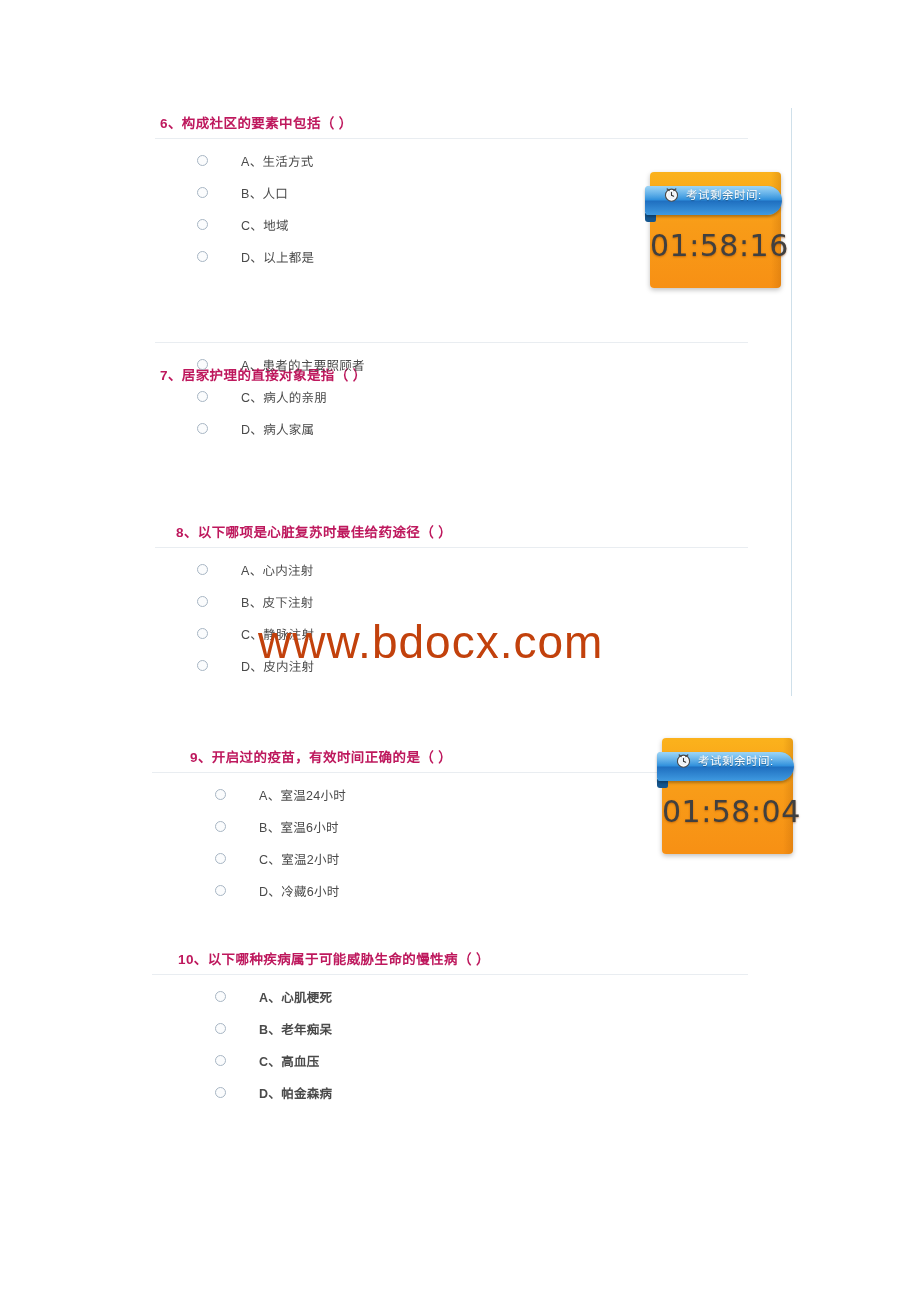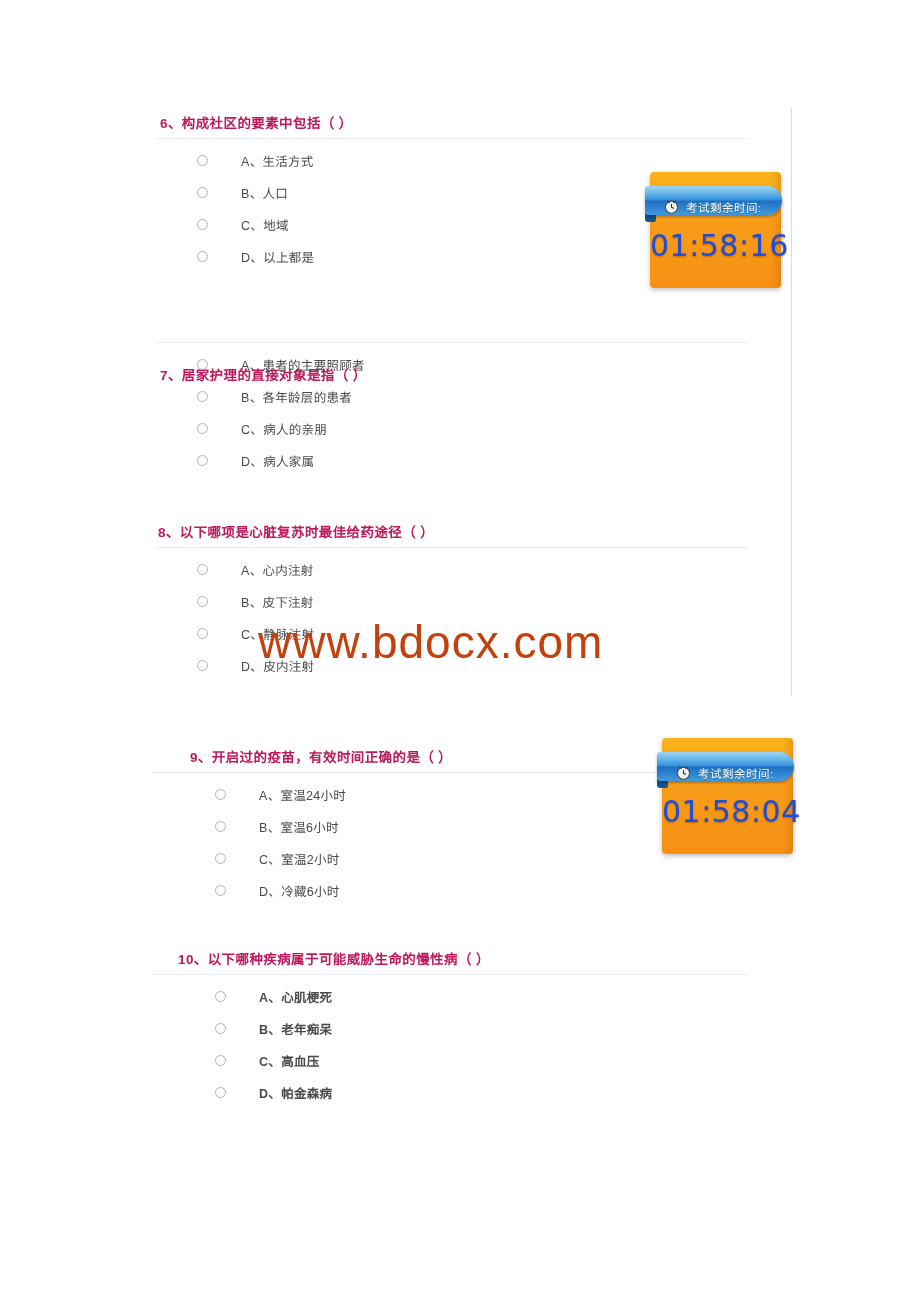--- a/index.html
+++ b/index.html
@@ -104,21 +104,21 @@
   #q6  .q-title   { position: absolute; left: 160px; top: 0; }
   #q6  .q-rule    { left: 155px; top: 24px; width: 593px; }
   #q6  .options   { left: 197px; top: 30px; }
 
   #q7  { top: 318px; }
   #q7  .q-title   { position: absolute; left: 160px; top: 0; margin-top: 48px; }
   #q7  .q-rule    { left: 155px; top: 24px; width: 593px; }
   #q7  .options   { left: 197px; top: 30px; }
 
   #q8  { top: 523px; }
-  #q8  .q-title   { position: absolute; left: 158px; top: 0; }
+  #q8  .q-title   { position: absolute; left: 176px; top: 0; }
   #q8  .q-rule    { left: 155px; top: 24px; width: 593px; }
   #q8  .options   { left: 197px; top: 30px; }
 
   #q9  { top: 748px; }
   #q9  .q-title   { position: absolute; left: 190px; top: 0; }
   #q9  .q-rule    { left: 152px; top: 24px; width: 596px; }
   #q9  .options   { left: 215px; top: 30px; }
 
   #q10 { top: 950px; }
   #q10 .q-title   { position: absolute; left: 178px; top: 0; }
@@ -153,21 +153,21 @@
   .timer-ribbon {
     position: absolute;
     left: -5px;
     top: 14px;
     width: 137px;
     height: 29px;
     border-radius: 4px 15px 15px 4px;
     background: linear-gradient(180deg,#57b6ef 0%, #2f8fdc 48%, #1f6fc0 52%, #3f9ae0 100%);
     box-shadow: 0 2px 3px rgba(0,0,0,.3);
     display: flex;
-    align-items: flex-end;
+    align-items: flex-start;
     overflow: hidden;
   }
   .timer-ribbon::before {
     content: "";
     position: absolute;
     left: 0; top: 0;
     width: 100%; height: 48%;
     background: linear-gradient(180deg, rgba(255,255,255,.42), rgba(255,255,255,0));
     border-radius: 4px 15px 0 0;
   }
@@ -199,21 +199,21 @@
     text-shadow: 0 1px 1px rgba(0,0,0,.35);
     white-space: nowrap;
   }
   .timer-value {
     position: absolute;
     left: 0;
     top: 56px;
     width: 131px;
     text-align: center;
     font-size: 30px;
-    color: #1d4ed8;
+    color: #404040;
     letter-spacing: .5px;
     font-family: "DejaVu Sans", "Liberation Sans", sans-serif;
     text-shadow: 0 1px 2px rgba(150,70,0,.55);
   }
   #timer1 { left: 650px; top: 172px; }
   #timer2 { left: 662px; top: 738px; }
 </style>
 </head>
 <body>
 
@@ -244,24 +244,20 @@
     </ul>
   </div>
 
   <div class="question" id="q7">
     <div class="q-title">7、居家护理的直接对象是指（  ）</div>
     <div class="q-rule"></div>
     <ul class="options">
       <li class="option">
         <span class="radio"></span>
         <span class="opt-label">A、患者的主要照顾者</span>
-      </li>
-      <li class="option">
-        <span class="radio"></span>
-        <span class="opt-label">B、各年龄层的患者</span>
       </li>
       <li class="option">
         <span class="radio"></span>
         <span class="opt-label">C、病人的亲朋</span>
       </li>
       <li class="option">
         <span class="radio"></span>
         <span class="opt-label">D、病人家属</span>
       </li>
     </ul>

